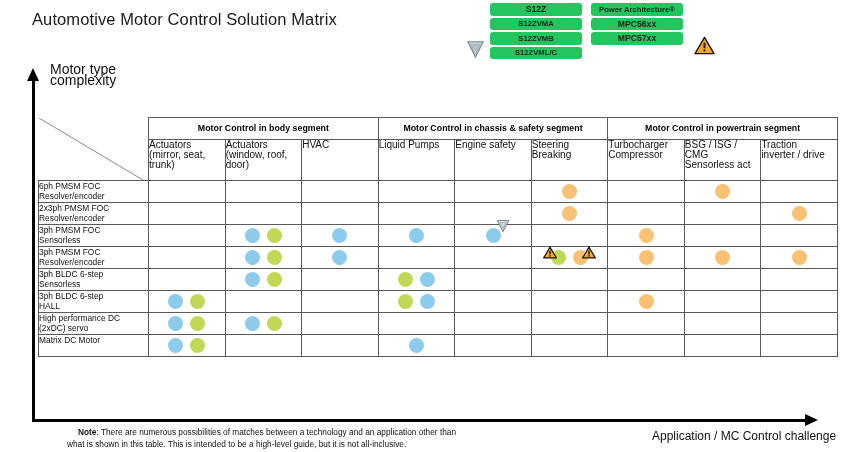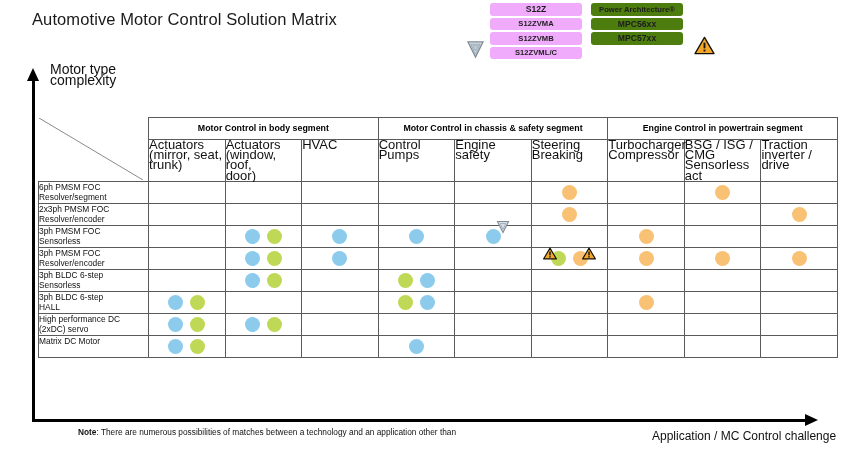--- a/index.html
+++ b/index.html
@@ -61,23 +61,23 @@
     display: flex;
     align-items: center;
     justify-content: center;
     font-size: 7.6px;
     font-weight: 700;
     color: #1d1d1d;
     letter-spacing: 0.05px;
     box-sizing: border-box;
   }
   .chip.big { font-size: 8.6px; }
-  .chip.blue  { background: #f0abfc; }
+  .chip.blue  { background: #22c55e; }
   .chip.green { background: #BFD957; }
-  .chip.orange{ background: #4d7c0f; }
+  .chip.orange{ background: #22c55e; }
   .chip.blank { background: transparent; }
   .legend-warn-wrap {
     width: 26px;
     height: 62px;
     position: relative;
   }
   .legend-warn {
     position: absolute;
     left: 2px;
     top: 33px;
@@ -161,21 +161,21 @@
   .seg-head {
     text-align: center;
     font-size: 8.8px;
     font-weight: 700;
     height: 21px;
     line-height: 21px;
     white-space: nowrap;
     letter-spacing: 0.02px;
   }
   .app-head {
-    font-size: 13px;
+    font-size: 10px;
     line-height: 10.2px;
     padding: 3px 3px 3px 4px;
     height: 40px;
     white-space: pre-line;
     color: #111;
   }
   .row-label {
     font-size: 8.4px;
     line-height: 10.3px;
     padding: 4px 3px 3px 5px;
@@ -291,45 +291,45 @@
   </colgroup>
   <tbody id="matrix-body">
       <tr>
         <td class="corner-cell" rowspan="2">
           <svg width="104" height="62" viewBox="0 0 104 62">
             <line x1="0" y1="0" x2="104" y2="62" stroke="#8a8a8a" stroke-width="1"></line>
           </svg>
         </td>
         <td class="seg-head" colspan="3">Motor Control in body segment</td>
         <td class="seg-head" colspan="3">Motor Control in chassis &amp; safety segment</td>
-        <td class="seg-head" colspan="3">Engine Control in powertrain segment</td>
+        <td class="seg-head" colspan="3">Motor Control in powertrain segment</td>
       </tr>
       <tr>
         <td class="app-head">Actuators
 (mirror, seat,
 trunk)</td>
         <td class="app-head">Actuators
 (window, roof,
 door)</td>
         <td class="app-head">HVAC</td>
-        <td class="app-head">Control Pumps</td>
+        <td class="app-head">Liquid Pumps</td>
         <td class="app-head">Engine safety</td>
         <td class="app-head">Steering
 Breaking</td>
         <td class="app-head">Turbocharger
 Compressor</td>
         <td class="app-head">BSG / ISG /
 CMG
 Sensorless act</td>
         <td class="app-head">Traction
 inverter / drive</td>
       </tr>
       <tr>
         <td class="row-label">6ph PMSM FOC
-Resolver/segment</td>
+Resolver/encoder</td>
         <td class="data-cell">
           <div class="dots"></div>
         </td>
         <td class="data-cell">
           <div class="dots"></div>
         </td>
         <td class="data-cell">
           <div class="dots"></div>
         </td>
         <td class="data-cell">
@@ -640,13 +640,14 @@
         </td>
         <td class="data-cell">
           <div class="dots"></div>
         </td>
       </tr>
     </tbody>
 </table>
 
 <div id="note">
   <span class="note-bold">Note</span><span>: There are numerous possibilities of matches between a technology and an application other than</span>
+  <span class="note-l2">what is shown in this table. This is intended to be a high-level guide, but it is not all-inclusive.</span>
 </div>
 
 </body></html>

